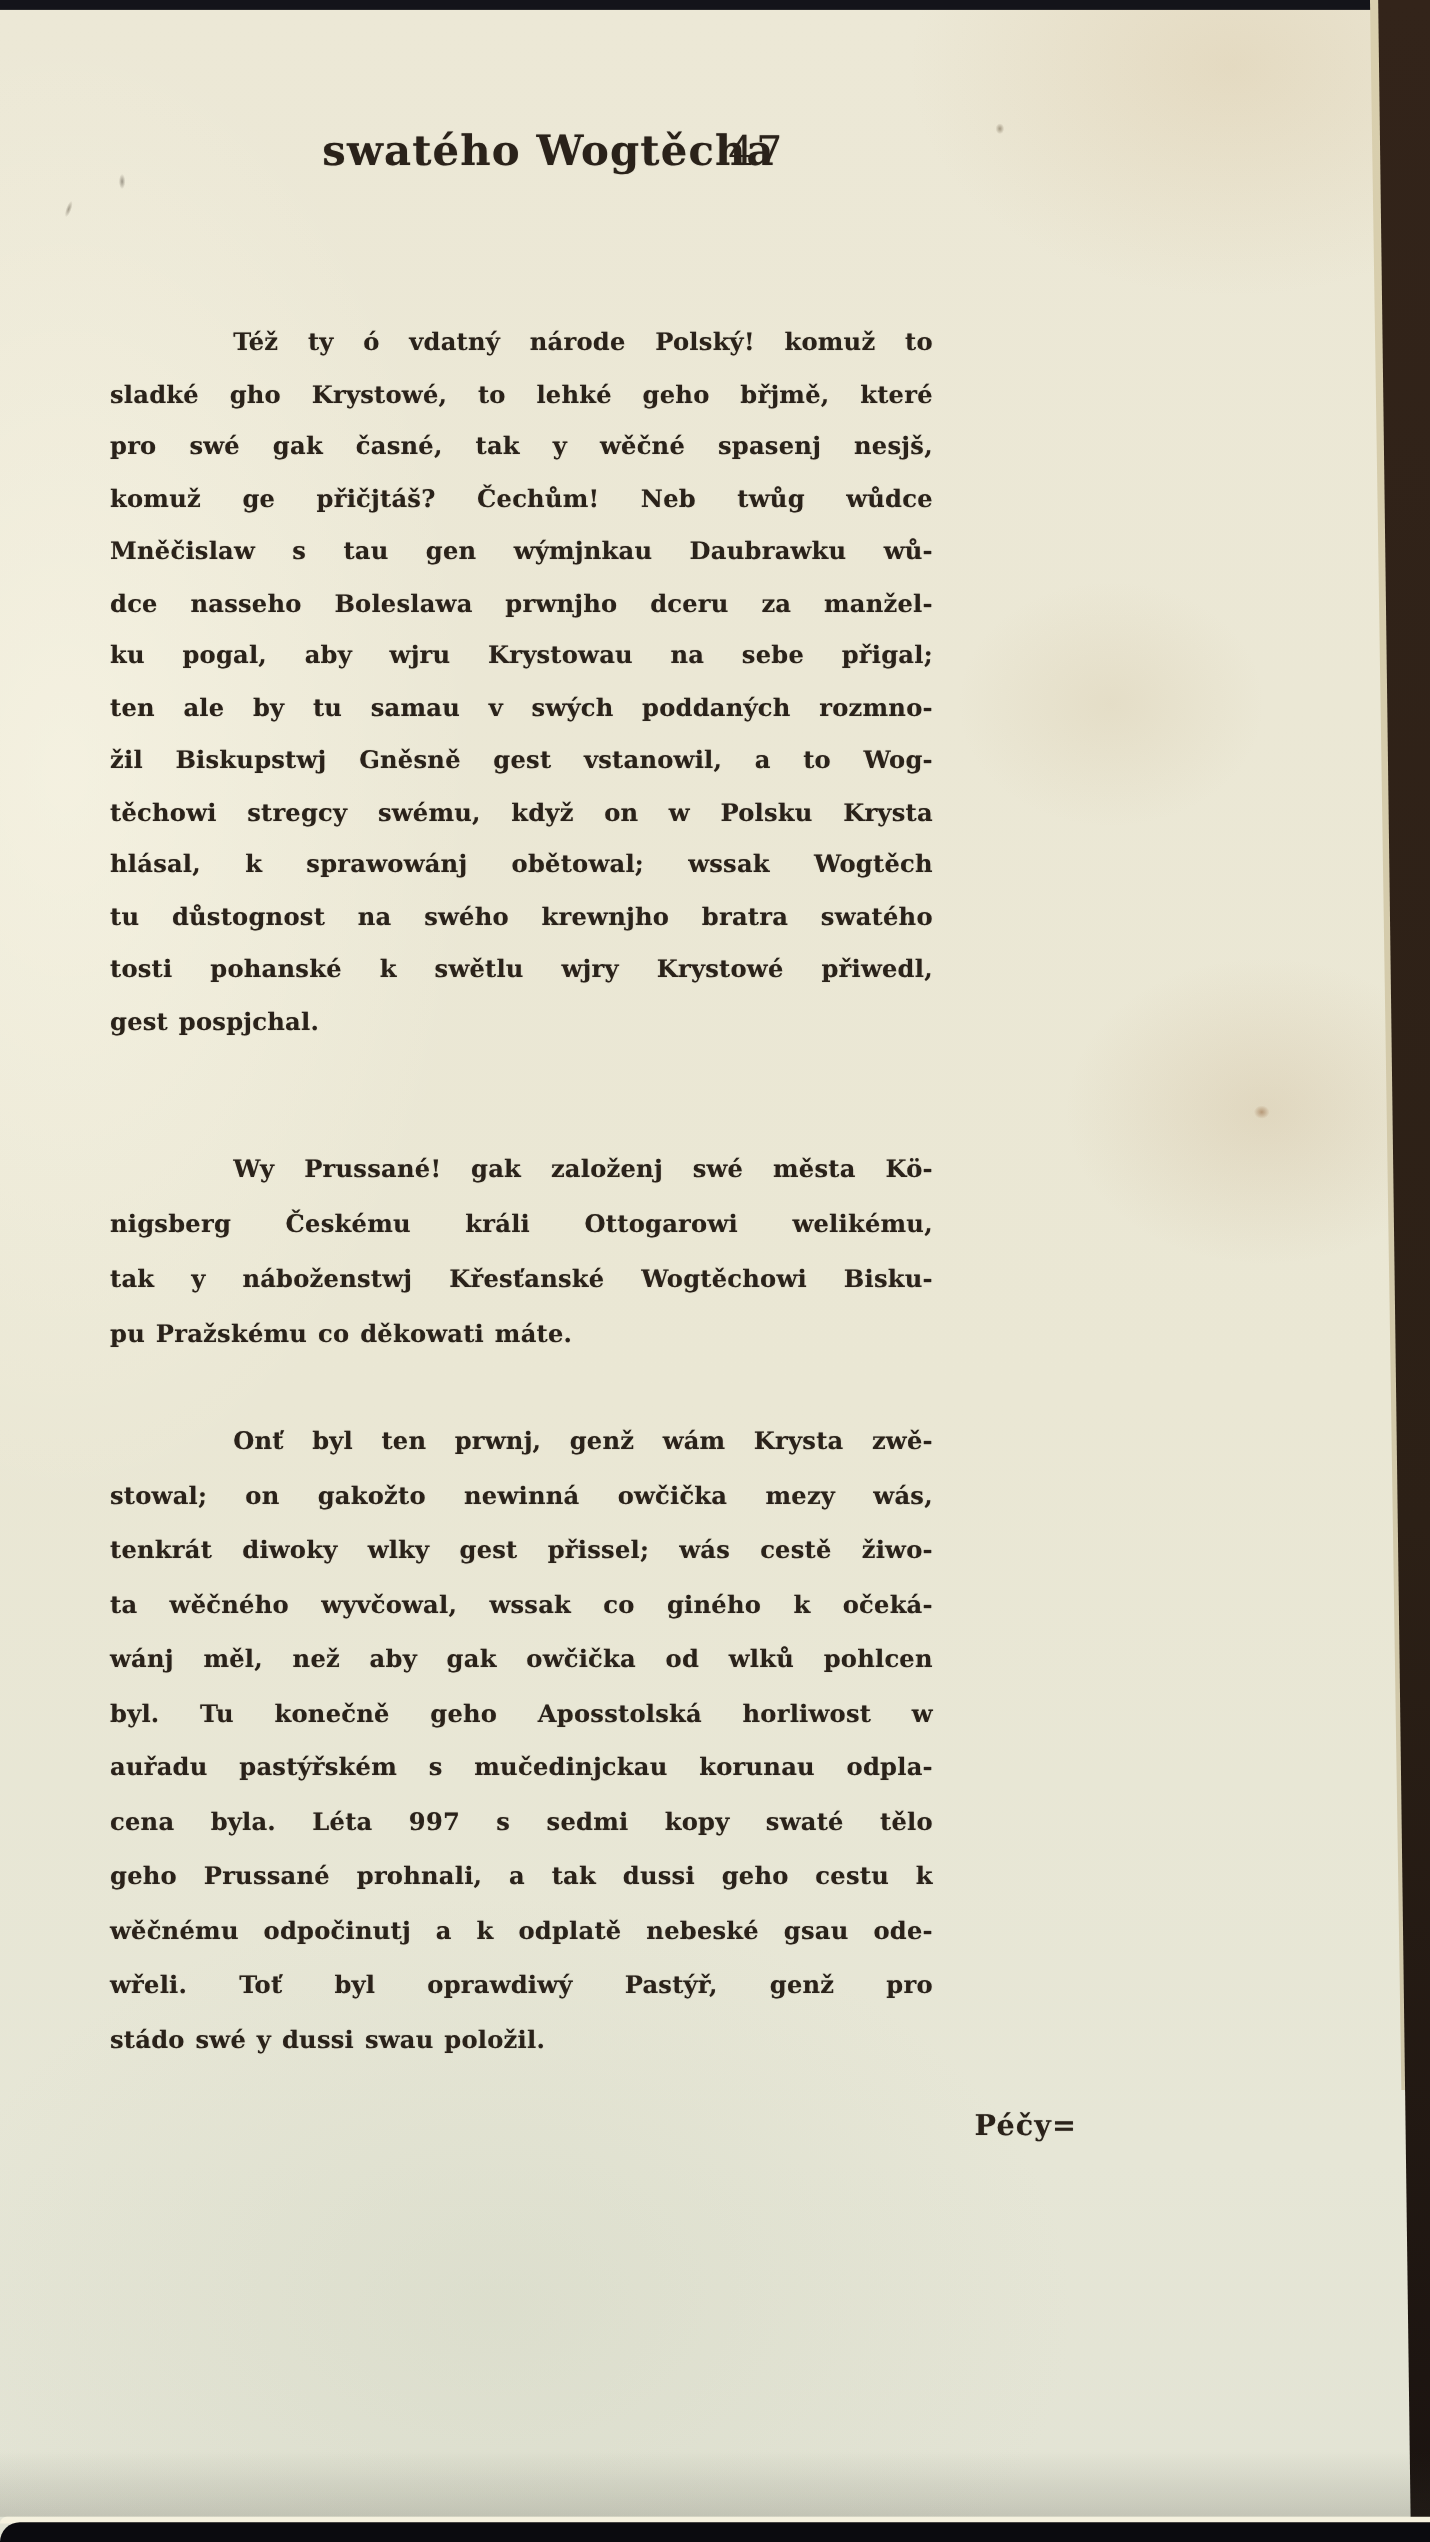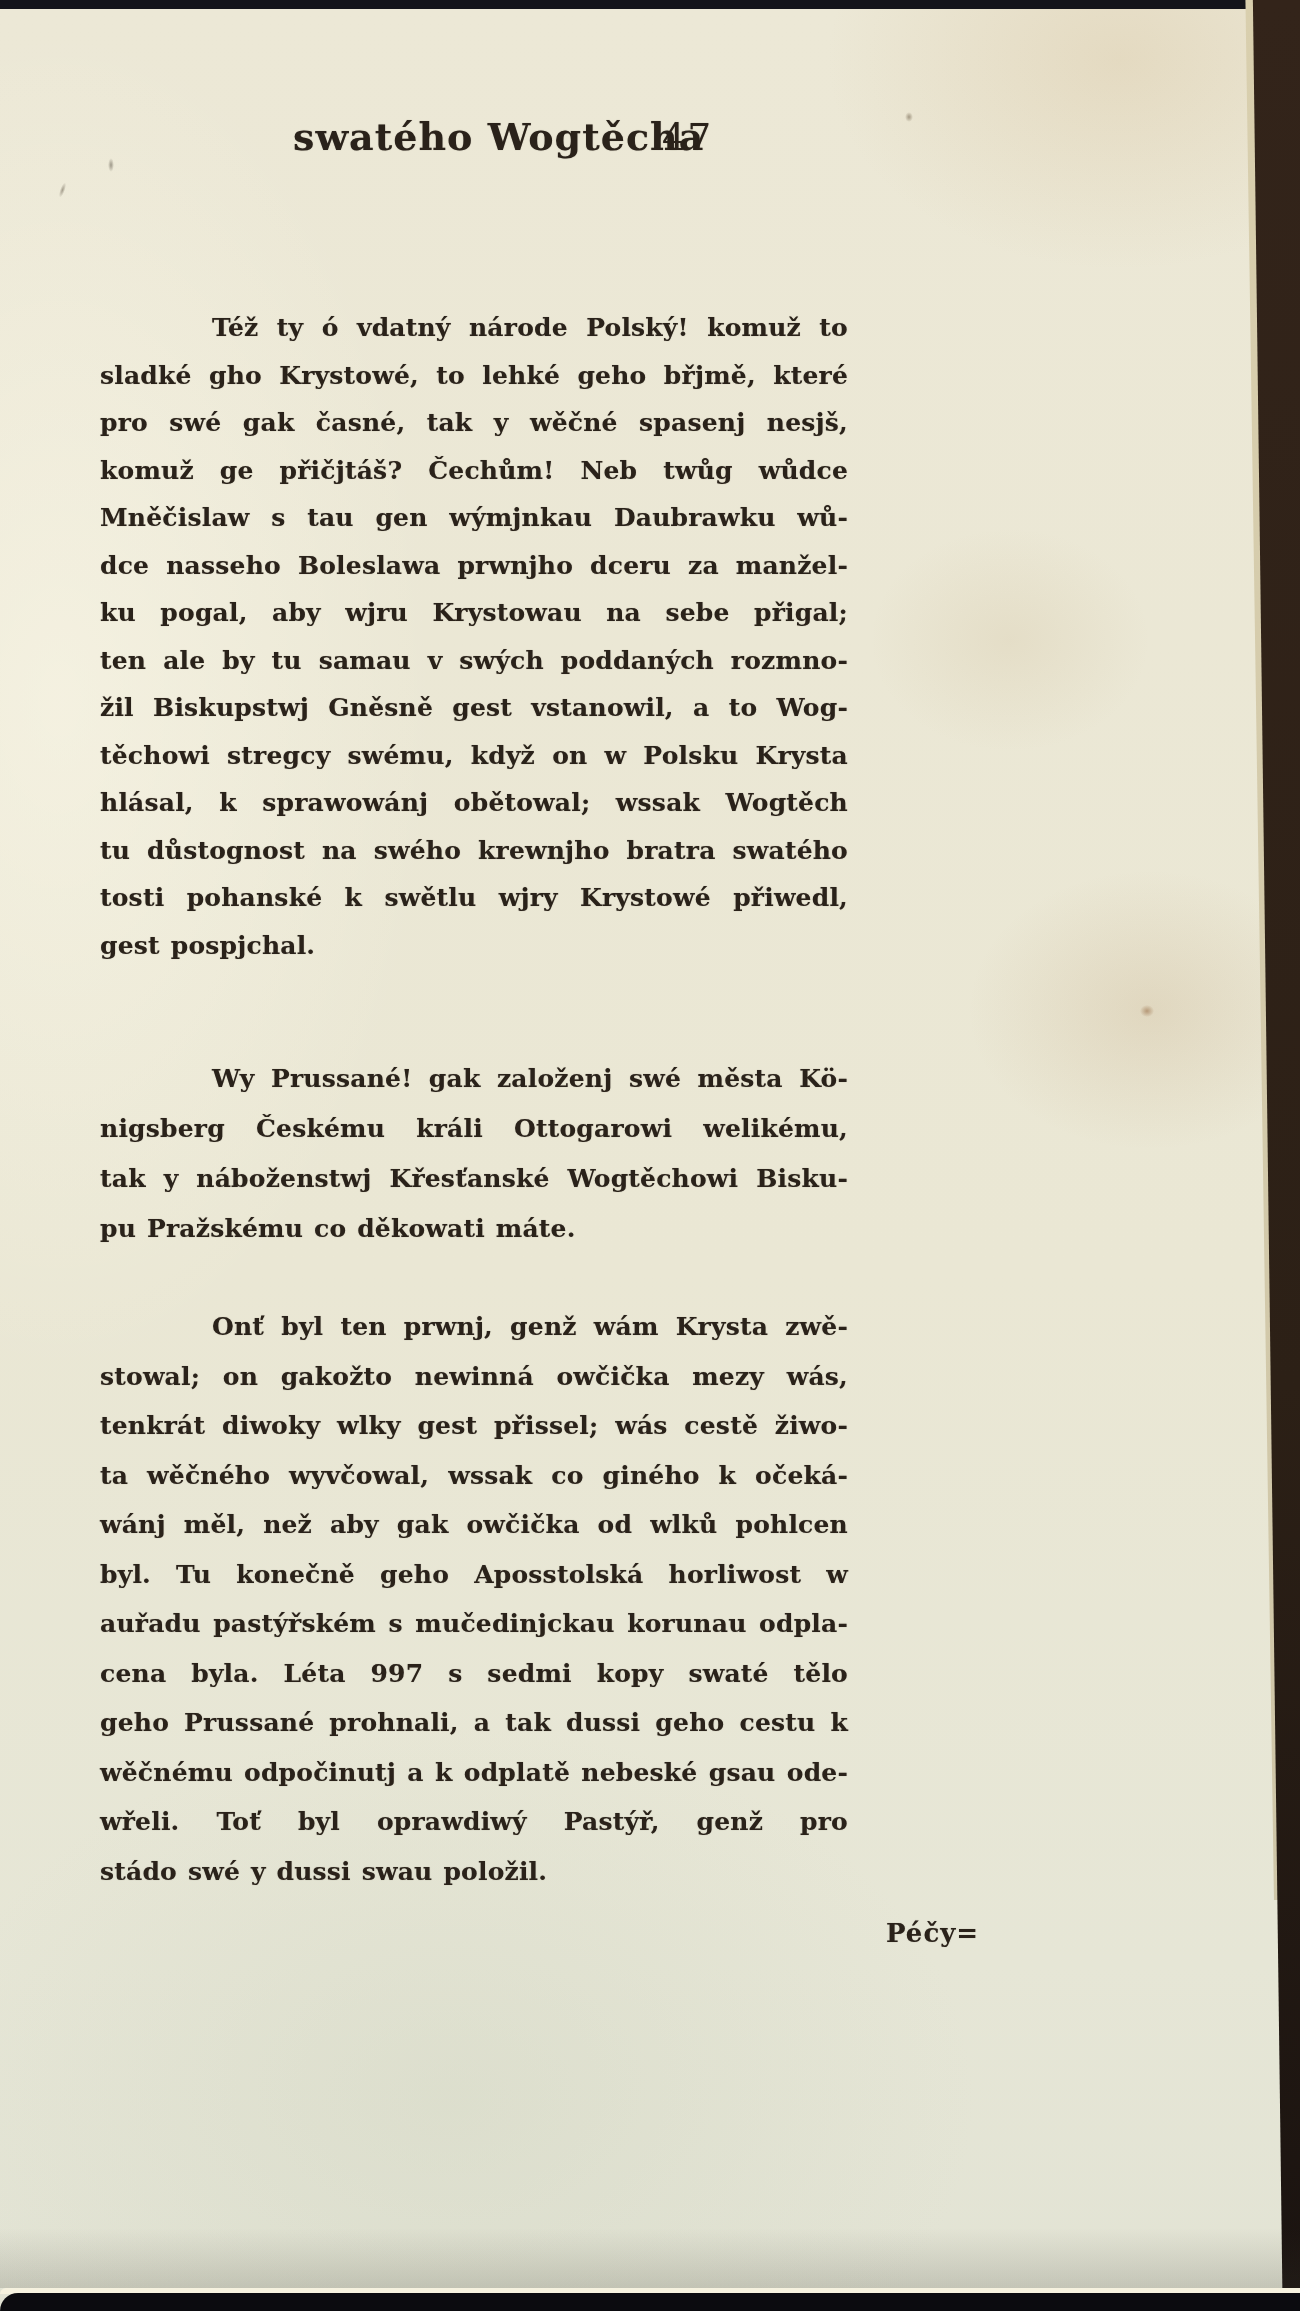--- a/index.html
+++ b/index.html
@@ -68,21 +68,21 @@
     font-size: 38px; font-weight: 700; letter-spacing: 1px;
     white-space: nowrap;
     margin-left: 10px;
   }
   .page-number {
     position: absolute; left: 662px; top: 116px;
     font-size: 37px; font-weight: 400; letter-spacing: 2px; text-align: right;
   }
 
   .body-block { position: absolute; left: 100px; width: 748px; }
-  .para { font-size: 25px; font-weight: 700; margin-top: 16px; }
+  .para { font-size: 22px; font-weight: 700; }
   .para .line {
     height: 47.5px; line-height: 47.5px;
     text-align: justify; text-align-last: justify;
     word-spacing: 2px; letter-spacing: .2px;
     white-space: nowrap; overflow: visible;
   }
   .para .line:first-child { text-indent: 112px; }
   .para .line:last-child  { text-align-last: left; }
 
   .p1 { top: 288px; }

